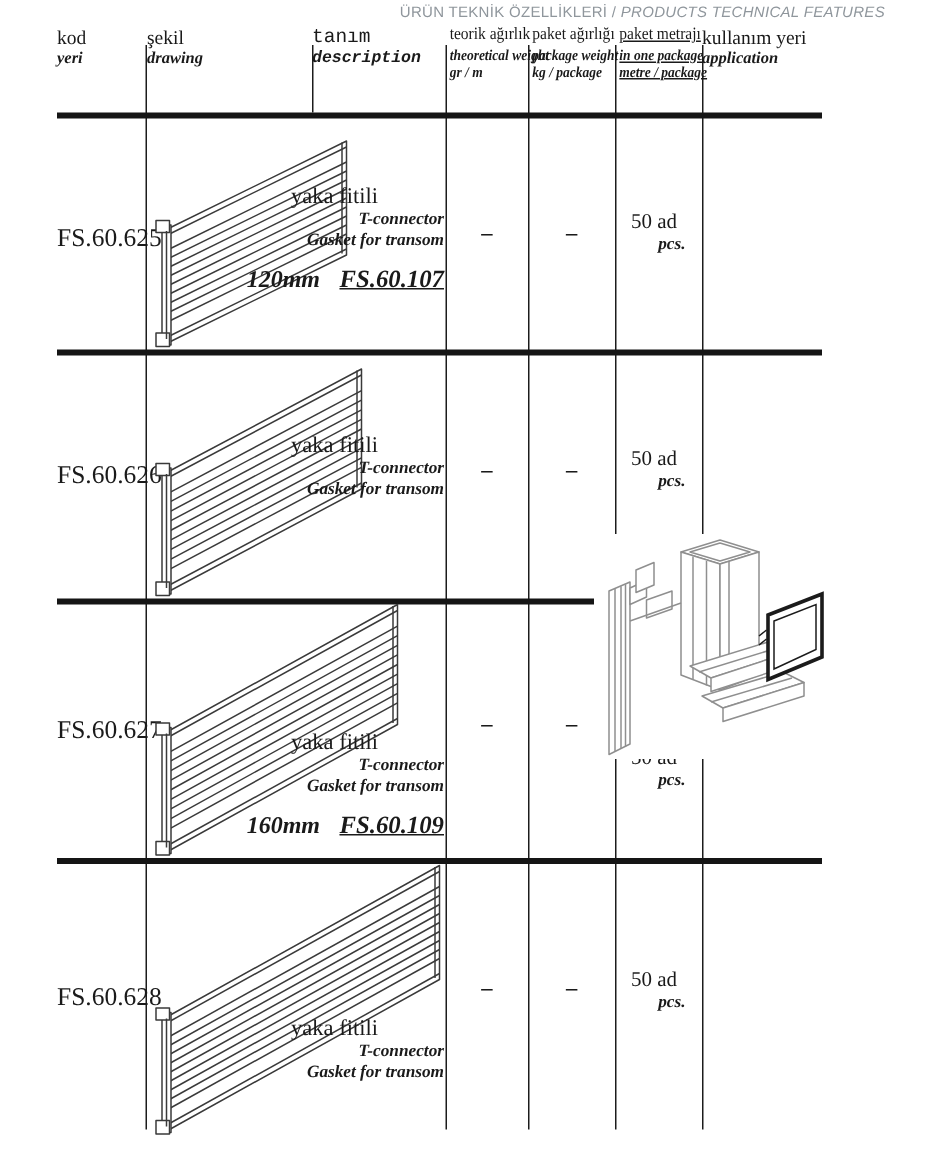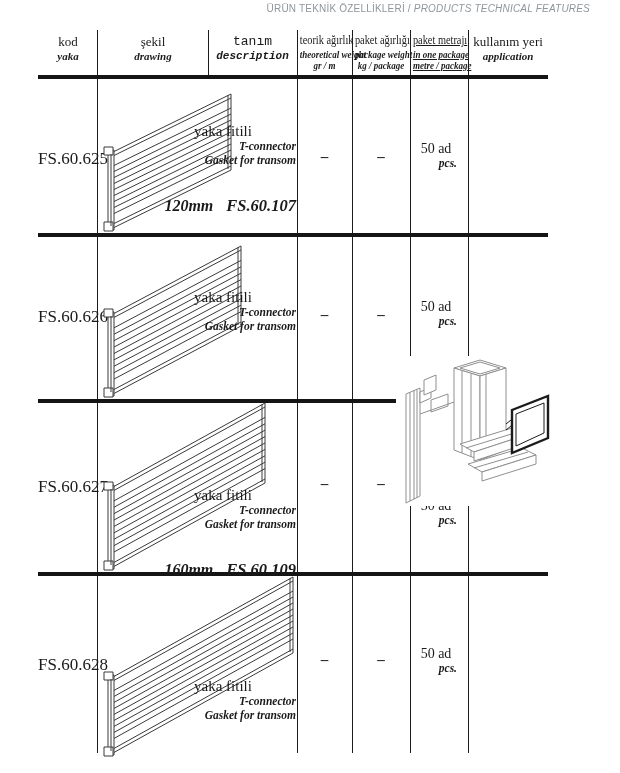--- a/index.html
+++ b/index.html
@@ -4,34 +4,34 @@
 <style>
   html,body{margin:0;padding:0;background:#fff;}
   .page{position:relative;width:620px;height:773px;background:#ffffff;overflow:hidden;
         font-family:"Liberation Serif",serif;color:#1a1a1a;}
   .title{position:absolute;top:3px;left:0;right:30px;text-align:right;
          font-family:"Liberation Sans",sans-serif;font-size:10px;letter-spacing:.2px;
          color:#8f969c;white-space:nowrap;}
   .title .en{font-style:italic;}
   .vline{position:absolute;width:1px;background:#1c1c1c;z-index:1;}
   .bar{position:absolute;left:38px;width:510px;height:4px;background:#151515;z-index:1;}
-  .hcell{position:absolute;top:33px;height:44px;text-align:center;line-height:1;z-index:2;}
+  .hcell{position:absolute;top:16px;height:44px;text-align:left;line-height:1;z-index:2;}
   .hcell .tr{display:block;font-size:13px;padding-top:2px;white-space:nowrap;}
   .hcell .en{display:block;font-size:11px;font-weight:bold;font-style:italic;margin-top:3px;white-space:nowrap;}
   .hcell .unit{display:block;font-size:10.5px;font-weight:bold;font-style:italic;margin-top:1px;white-space:nowrap;}
   .hcell.narrow .tr{font-size:11.5px;transform:scaleX(.9);transform-origin:50% 0;}
   .hcell.narrow .en{font-size:10px;transform:scaleX(.9);transform-origin:50% 0;}
   .hcell.narrow .unit{font-size:10px;transform:scaleX(.9);transform-origin:50% 0;}
   .kod{position:absolute;left:38px;width:59px;text-align:center;font-size:17px;z-index:2;}
   .desc{position:absolute;left:150px;width:146px;text-align:right;line-height:1;z-index:2;}
   .desc .yaka{display:block;font-size:15px;text-align:center;}
   .desc .sub{display:block;font-size:11.5px;font-weight:bold;font-style:italic;margin-top:2px;}
   .desc .codeline{display:flex;justify-content:flex-end;align-items:baseline;margin-top:12px;}
-  .desc .mm{font-size:16px;font-weight:bold;font-style:italic;margin-right:13px;margin-top:20px;}
-  .desc .pcode{font-size:16.5px;font-weight:bold;font-style:italic;}
+  .desc .mm{font-size:16px;font-weight:bold;font-style:italic;margin-right:13px;}
+  .desc .pcode{font-size:16.5px;font-weight:bold;font-style:italic;text-decoration:underline;}
   .dash{position:absolute;text-align:center;font-size:15px;font-weight:bold;z-index:2;}
   .qty{position:absolute;left:412px;width:48px;text-align:center;line-height:1;z-index:2;}
   .qty .ad{display:block;font-size:14px;}
   .qty .pcs{display:block;font-size:11.5px;font-weight:bold;font-style:italic;text-align:right;padding-right:3px;margin-top:2px;}
   .panel-svg{position:absolute;z-index:2;}
   .appdraw{position:absolute;left:396px;top:356px;width:162px;height:150px;background:#fff;z-index:3;}
 </style>
 </head>
 <body>
 
@@ -49,21 +49,21 @@
       <div class="vline" style="left: 410px; top: 30px; height: 723px;"></div>
       <div class="vline" style="left: 468px; top: 30px; height: 723px;"></div>
       <div class="bar" style="top: 75px;"></div>
       <div class="bar" style="top: 233px;"></div>
       <div class="bar" style="top: 399px;"></div>
       <div class="bar" style="top: 572px;"></div>
     </div>
   <div id="thead">
       <div class="hcell" style="left: 38px; width: 60px;">
         <span class="tr">kod</span>
-        <span class="en">yaka</span>
+        <span class="en">yeri</span>
       </div>
       <div class="hcell" style="left: 98px; width: 110px;">
         <span class="tr">şekil</span>
         <span class="en">drawing</span>
       </div>
       <div class="hcell" style="left: 208px; width: 89px; font-family: Liberation Mono, monospace;">
         <span class="tr">tanım</span>
         <span class="en">description</span>
       </div>
       <div class="hcell narrow" style="left: 297px; width: 55px;">

